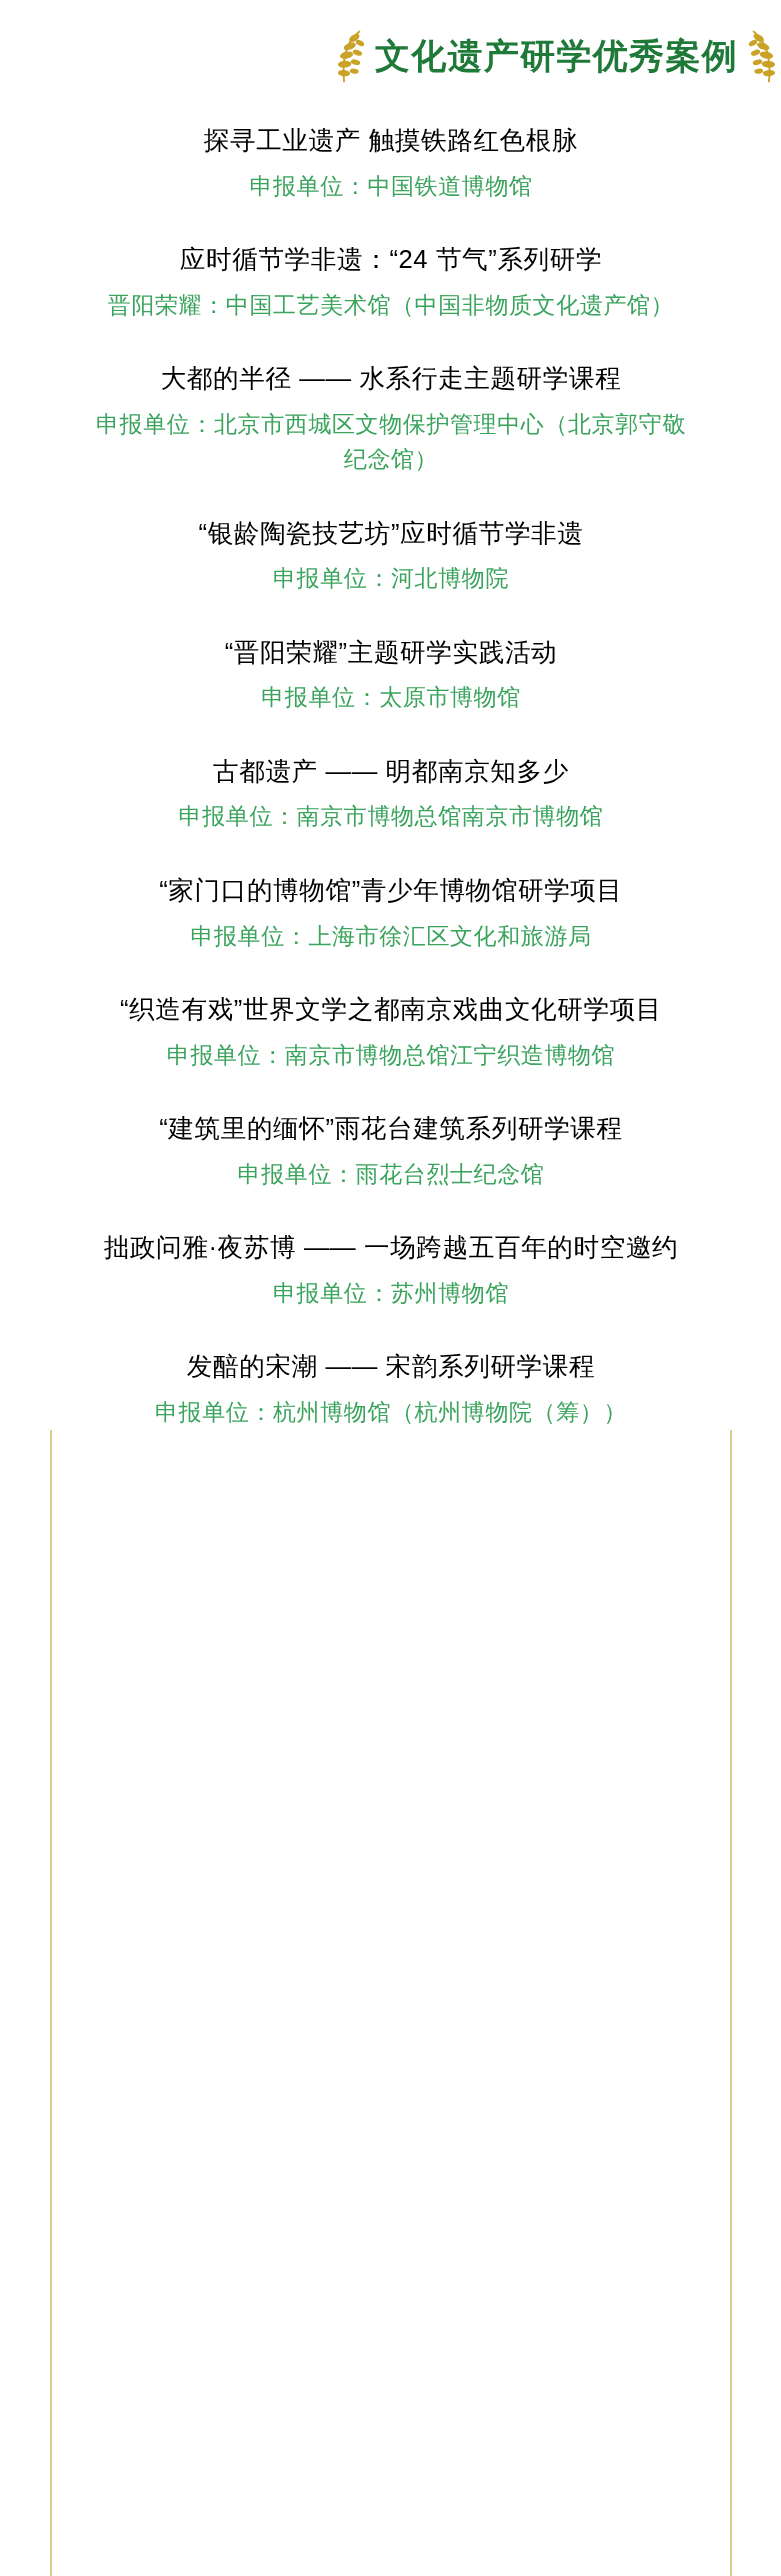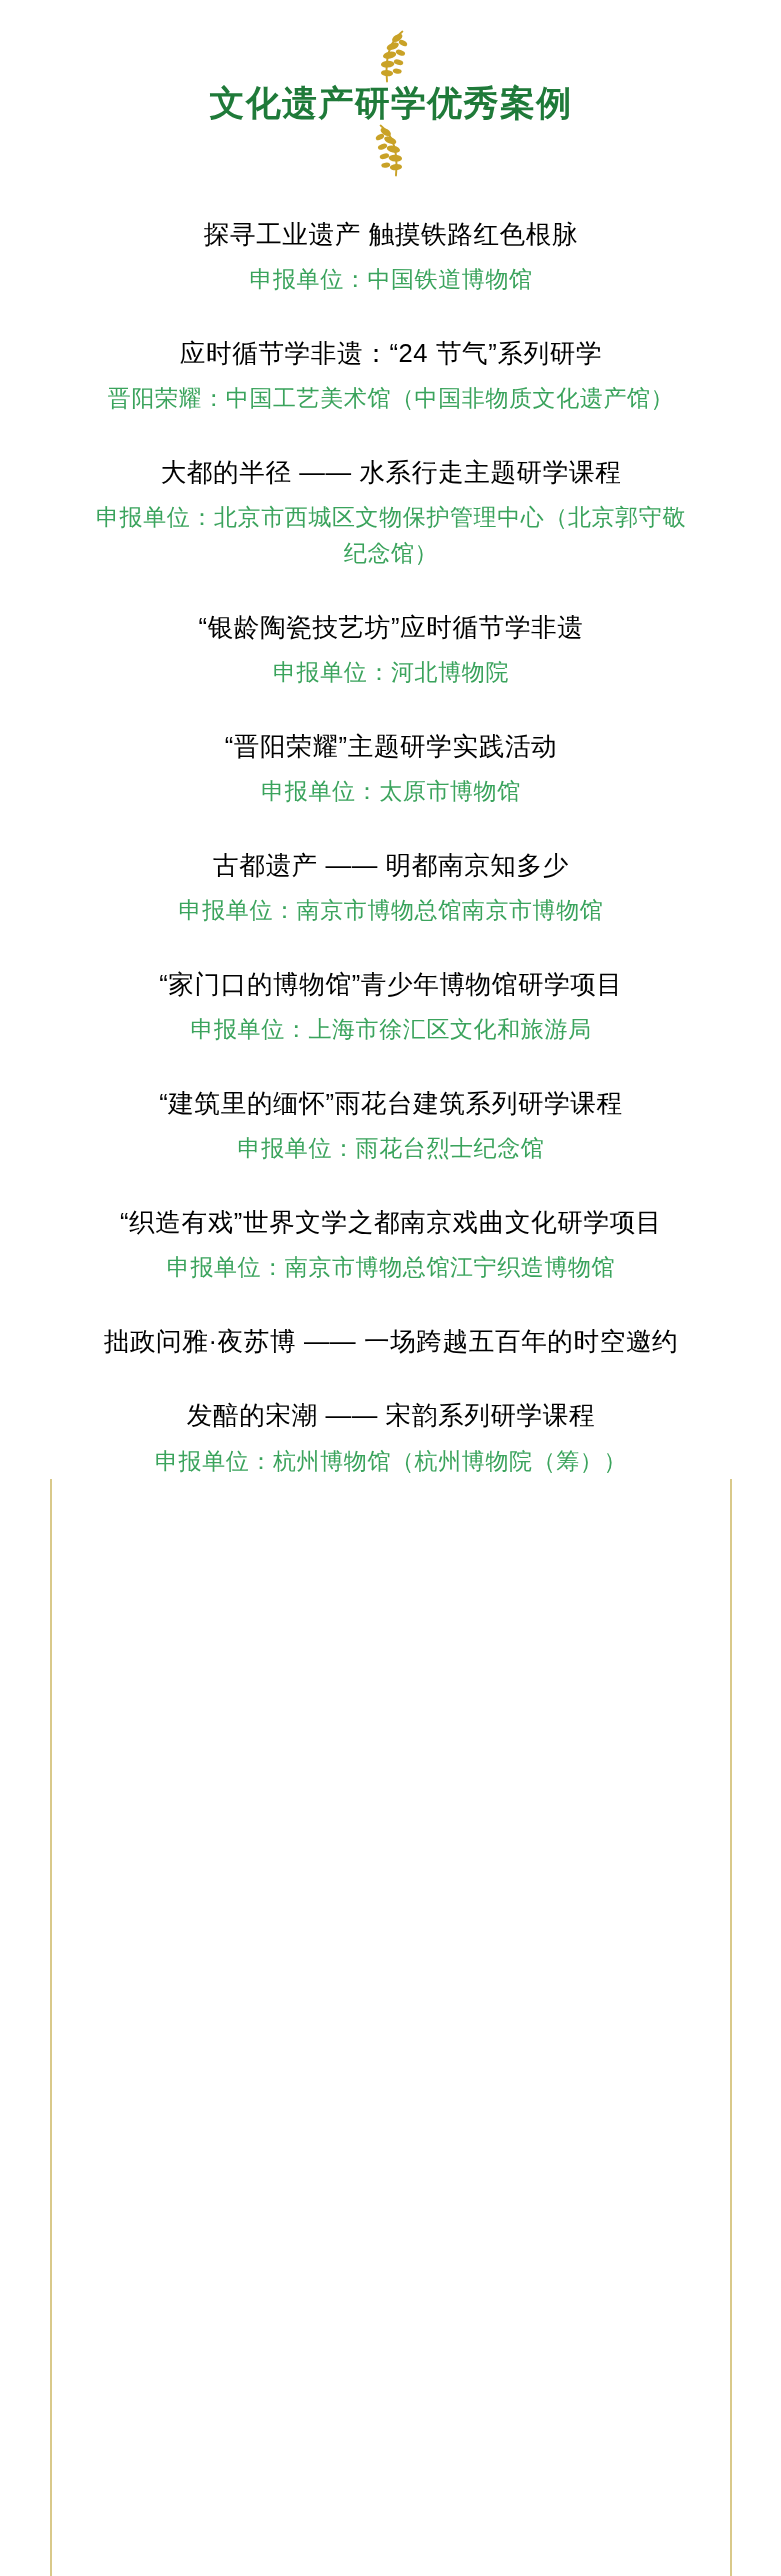--- a/index.html
+++ b/index.html
@@ -33,26 +33,25 @@
     background: #d9c98a;
   }
   .page::before { left: 50px; }
   .page::after  { right: 50px; }
 
   .header {
     position: relative;
     display: flex;
     align-items: center;
     justify-content: flex-end;
-    gap: 0;
+    gap: 9px;
     padding-top: 29px;
     padding-bottom: 22px;
     z-index: 2;
     background: #ffffff;
-    flex-direction: column;
   }
   .header-title {
     font-size: 35px;
     font-weight: bold;
     color: #1f7a39;
     letter-spacing: 1.3px;
     line-height: 1.1;
     white-space: nowrap;
   }
   .laurel {
@@ -167,31 +166,32 @@
       <div class="case-title">古都遗产 —— 明都南京知多少</div>
       <div class="case-unit">申报单位：南京市博物总馆南京市博物馆</div>
     </div>
 
     <div class="case">
       <div class="case-title">“家门口的博物馆”青少年博物馆研学项目</div>
       <div class="case-unit">申报单位：上海市徐汇区文化和旅游局</div>
     </div>
 
     <div class="case">
+      <div class="case-title">“织造有戏”世界文学之都南京戏曲文化研学项目</div>
+      <div class="case-unit">申报单位：南京市博物总馆江宁织造博物馆</div>
+    </div>
+
+    <div class="case">
       <div class="case-title">“建筑里的缅怀”雨花台建筑系列研学课程</div>
       <div class="case-unit">申报单位：雨花台烈士纪念馆</div>
     </div>
 
     <div class="case">
-      <div class="case-title">“织造有戏”世界文学之都南京戏曲文化研学项目</div>
-      <div class="case-unit">申报单位：南京市博物总馆江宁织造博物馆</div>
-    </div>
-
-    <div class="case">
       <div class="case-title">拙政问雅·夜苏博 —— 一场跨越五百年的时空邀约</div>
+      <div class="case-unit">申报单位：苏州博物馆</div>
     </div>
 
     <div class="case">
       <div class="case-title">发醅的宋潮 —— 宋韵系列研学课程</div>
       <div class="case-unit">申报单位：杭州博物馆（杭州博物院（筹））</div>
     </div>
 
   </div>
 </div>
 

